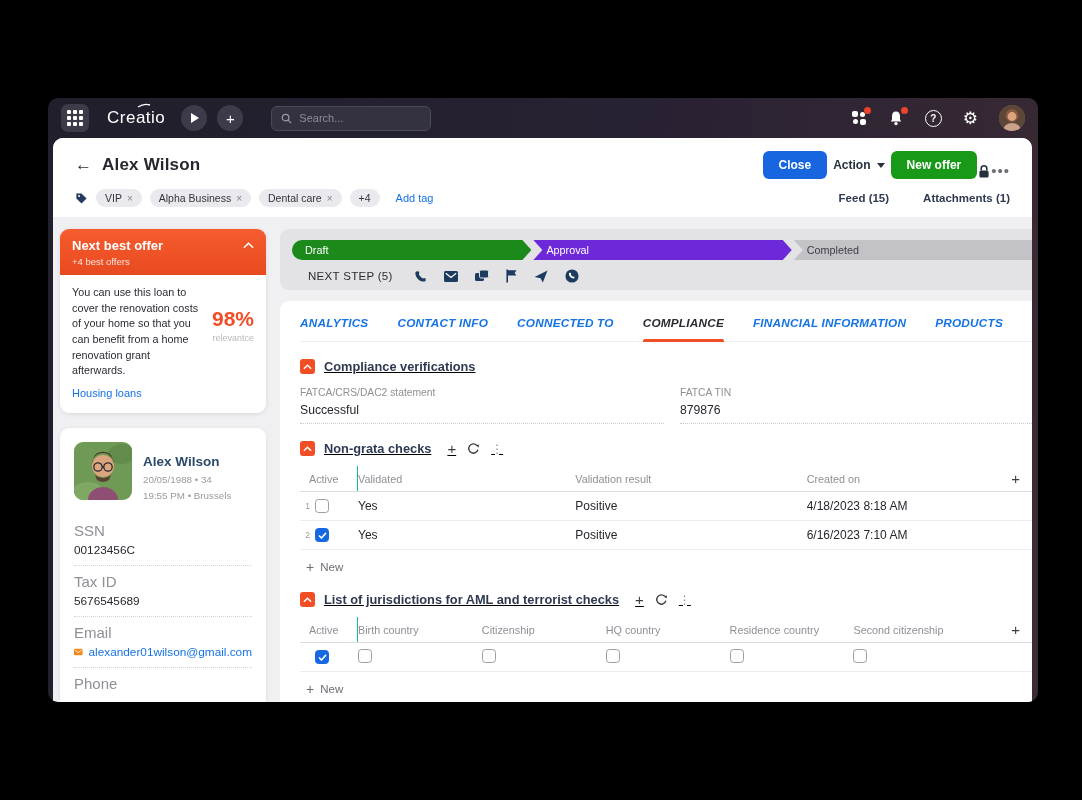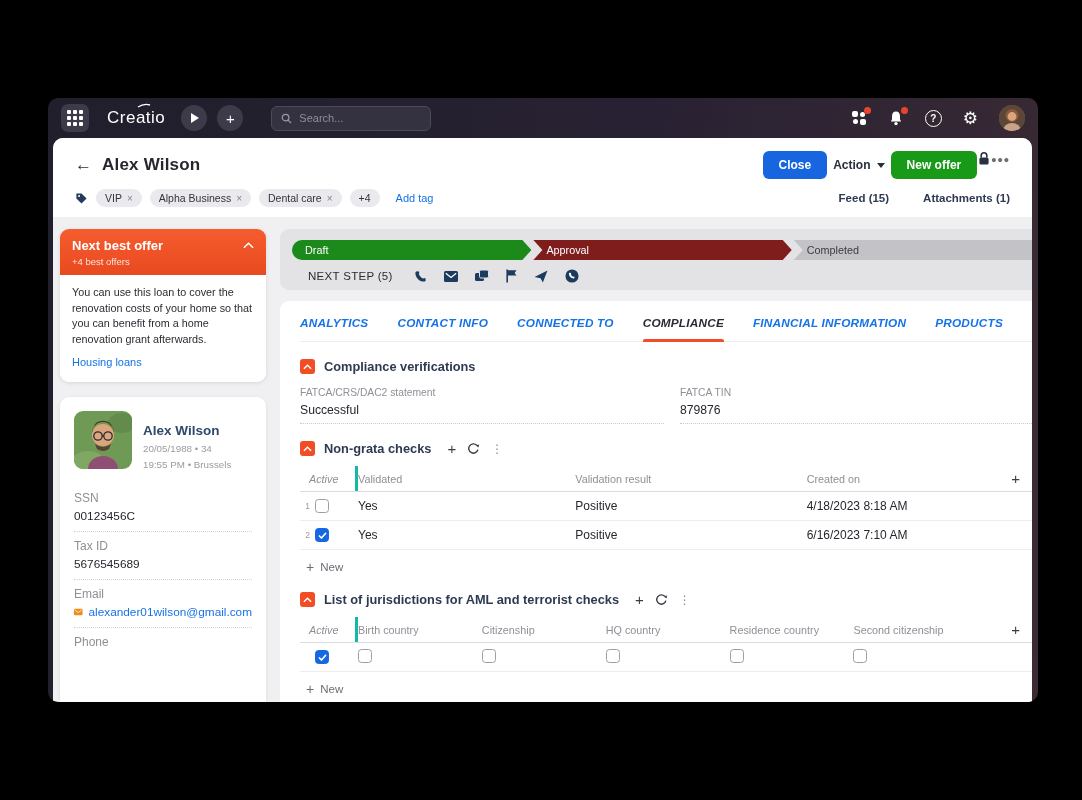--- a/index.html
+++ b/index.html
@@ -40,21 +40,21 @@
 
   
   .page { margin:0 6px 0 5px; height:564px; background:#f0f0f2; border-radius:10px 10px 0 0;
           overflow:hidden; display:flex; flex-direction:column; }
 
   
   .rec-header { background:#fff; padding:13px 22px 10px 22px; }
   .rh-row1 { display:flex; align-items:center; }
   .back-arrow { font-size:17px; color:#2b2b33; cursor:pointer; margin-right:10px; }
   .rec-title { font-size:17px; font-weight:700; color:#26262e; letter-spacing:.2px; }
-  .rh-actions { margin-left:auto; display:flex; align-items:flex-start; }
+  .rh-actions { margin-left:auto; display:flex; align-items:flex-end; }
   .btn { border:none; border-radius:6px; font-family:inherit; font-size:12px; font-weight:600;
          padding:7px 16px; cursor:pointer; }
   .btn-blue { background:#1766e0; color:#fff; }
   .btn-green { background:#189a18; color:#fff; }
   .btn-ghost { background:transparent; color:#26303e; display:flex; align-items:center; gap:6px; padding:7px 6px; }
   .caret-down { width:0; height:0; border-left:4px solid transparent; border-right:4px solid transparent;
                 border-top:5px solid #26303e; }
   .more-dots { color:#6d6d75; font-size:15px; letter-spacing:1px; cursor:pointer; }
   .rh-row2 { display:flex; align-items:center; margin-top:10px; gap:8px; }
   .pill { background:#e9e9ee; border-radius:10px; padding:3px 9px; font-size:10.5px; color:#33333b;
@@ -86,72 +86,72 @@
   
   .profile { margin-top:15px; background:#fff; border-radius:9px 9px 0 0; box-shadow:0 1px 4px rgba(0,0,0,.08);
              padding:14px 14px 0; flex:1; overflow:hidden; }
   .p-head { display:flex; gap:11px; }
   .p-avatar { width:58px; height:58px; border-radius:9px; overflow:hidden; flex:none; }
   .p-name { font-size:13.5px; font-weight:700; color:#2e4a6b; margin-top:12px; }
   .p-meta { font-size:9.8px; color:#9a9aa2; margin-top:5px; }
   .p-fields { margin-top:14px; }
   .p-field { padding:7px 0 8px; border-bottom:1px dotted #d2d2d8; }
   .p-field:last-child { border-bottom:none; }
-  .p-label { font-size:12px; color:#8f8f97; }
+  .p-label { font-size:15px; color:#8f8f97; }
   .p-value { font-size:11.8px; color:#26262e; margin-top:4px; }
   .p-link { color:#1673e6; display:flex; align-items:center; gap:6px; cursor:pointer; }
 
   
   .stage-panel { background:#e3e3e6; border-radius:9px; padding:11px 12px 7px; }
   .pipeline { display:flex; height:20px; }
   .seg { display:flex; align-items:center; font-size:10.8px; color:#fff; padding-left:13px; cursor:pointer; }
   .seg-draft { width:31.5%; background:#1b8a1b; border-radius:10px 0 0 10px;
                clip-path:polygon(0 0,calc(100% - 9px) 0,100% 50%,calc(100% - 9px) 100%,0 100%); }
-  .seg-approval { width:34%; background:#7f1d1d; margin-left:2px;
+  .seg-approval { width:34%; background:#6d28d9; margin-left:2px;
                clip-path:polygon(0 0,calc(100% - 9px) 0,100% 50%,calc(100% - 9px) 100%,0 100%,9px 50%); }
   .seg-completed { flex:1; background:#c3c3c7; color:#3c3c44; margin-left:2px; border-radius:0 10px 10px 0;
                clip-path:polygon(0 0,100% 0,100% 100%,0 100%,9px 50%); justify-content:space-between; padding-right:12px; }
   .seg-caret { width:0; height:0; border-left:4px solid transparent; border-right:4px solid transparent;
                border-top:5px solid #55555c; }
   .nextstep { display:flex; align-items:center; margin-top:9px; gap:17px;margin-left:16px; }
   .ns-label { font-size:11.5px; color:#2b2b33; letter-spacing:.3px; margin-right:4px; }
   .ns-ic { cursor:pointer; display:flex; }
 
   
   .main-panel { margin-top:11px; background:#fff; border-radius:9px 9px 0 0; flex:1; padding:0 20px; overflow:hidden; }
   .tabs { display:flex; align-items:center; gap:29px; border-bottom:1px solid #ececef; padding-top:15px; }
   .tab { font-size:11.8px; font-weight:700; letter-spacing:.2px; color:#1673e6; padding-bottom:11px;
          cursor:pointer; position:relative; white-space:nowrap;font-style:italic; }
   .tab.active { color:#2b2b33; }
   .tab.active::after { content:""; position:absolute; left:0; right:0; bottom:-1px; height:3px;
                        background:#f14e26; border-radius:2px 2px 0 0; }
   .tab-expand { margin-left:auto; cursor:pointer; padding-bottom:11px; }
 
   .section { margin-top:17px; }
-  .sec-head { display:flex; align-items:center; gap:9px; }
+  .sec-head { display:flex; align-items:center; gap:9px;text-decoration:underline; }
   .sec-ic { width:15px; height:15px; border-radius:3px; background:#f14e26; display:flex;
             align-items:center; justify-content:center; cursor:pointer; flex:none; }
   .sec-title { font-size:12.8px; font-weight:700; color:#2e3a52; }
   .sec-actions { display:flex; align-items:center; gap:11px; margin-left:7px; }
   .act-plus { font-size:15px; color:#3c3c44; cursor:pointer; line-height:1; font-weight:500; }
   .act-kebab { font-size:12px; color:#8b8b93; cursor:pointer; }
 
   .fields2 { display:flex; gap:16px; margin-top:13px; }
   .fcol { flex:1; }
   .f-label { font-size:10.3px; color:#8f8f97; }
   .f-value { font-size:12.2px; color:#26262e; margin-top:5px; padding-bottom:6px; border-bottom:1px dotted #c9c9ce; }
 
   .grid-table { margin-top:10px; }
   .gt-head { display:grid; align-items:center; font-size:10.8px; color:#8f8f97;
              border-bottom:1px solid #dcdce0; height:26px; }
   .gt-row { display:grid; align-items:center; font-size:12px; color:#26262e;
             border-bottom:1px solid #ececef; height:29px; }
   .ng-grid { grid-template-columns:58px 1.55fr 1.65fr 1.35fr 48px; }
   .ju-grid { grid-template-columns:58px 1fr 1fr 1fr 1fr 1.15fr 48px; }
-  .gt-head .c-active { border-right:3px solid #14b8a6; height:100%; display:flex; align-items:center; padding-left:9px;font-style:italic; }
+  .gt-head .c-active { border-right:1px solid #14b8a6; height:100%; display:flex; align-items:center; padding-left:9px; }
   .gt-actions { display:flex; gap:10px; justify-content:flex-end; align-items:center; padding-right:2px; }
   .rownum { font-size:8.5px; color:#9a9aa2; width:10px; display:inline-block; text-align:right; margin-right:5px; }
   .cbwrap { display:flex; align-items:center; padding-left:0px; }
   .cb { width:14px; height:14px; border:1.5px solid #9d9da5; border-radius:3.5px; background:#fff;
         display:inline-flex; align-items:center; justify-content:center; cursor:pointer; flex:none; }
   .cb.on { background:#1567e2; border-color:#1567e2; }
   .newlink { display:flex; align-items:center; gap:6px; color:#6d6d75; font-size:11.5px; margin:9px 0 0 6px;
              cursor:pointer; width:max-content; }
   .newlink .plus { font-size:14px; color:#6d6d75; }
 
@@ -290,20 +290,24 @@
               <span class="nbo-title">Next best offer</span>
               <svg width="11" height="7" viewBox="0 0 12 7">
                 <polyline points="1,6 6,1 11,6" stroke="#fff" stroke-width="1.6" fill="none"></polyline>
               </svg>
             </div>
             <div class="nbo-sub">+4 best offers</div>
           </div>
           <div class="nbo-body">
             <div class="nbo-flex">
               <div class="nbo-text">You can use this loan to cover the renovation costs of your home so that you can benefit from a home renovation grant afterwards.</div>
+              <div class="nbo-stat">
+                <div class="nbo-pct">98%</div>
+                <div class="nbo-rel">relevantce</div>
+              </div>
             </div>
             <span class="nbo-link">Housing loans</span>
           </div>
         </div>
 
         <div class="profile">
           <div class="p-head">
             <div class="p-avatar">
               <svg width="58" height="58" viewBox="0 0 58 58">
                 <rect width="58" height="58" fill="#6f9a55"></rect>

